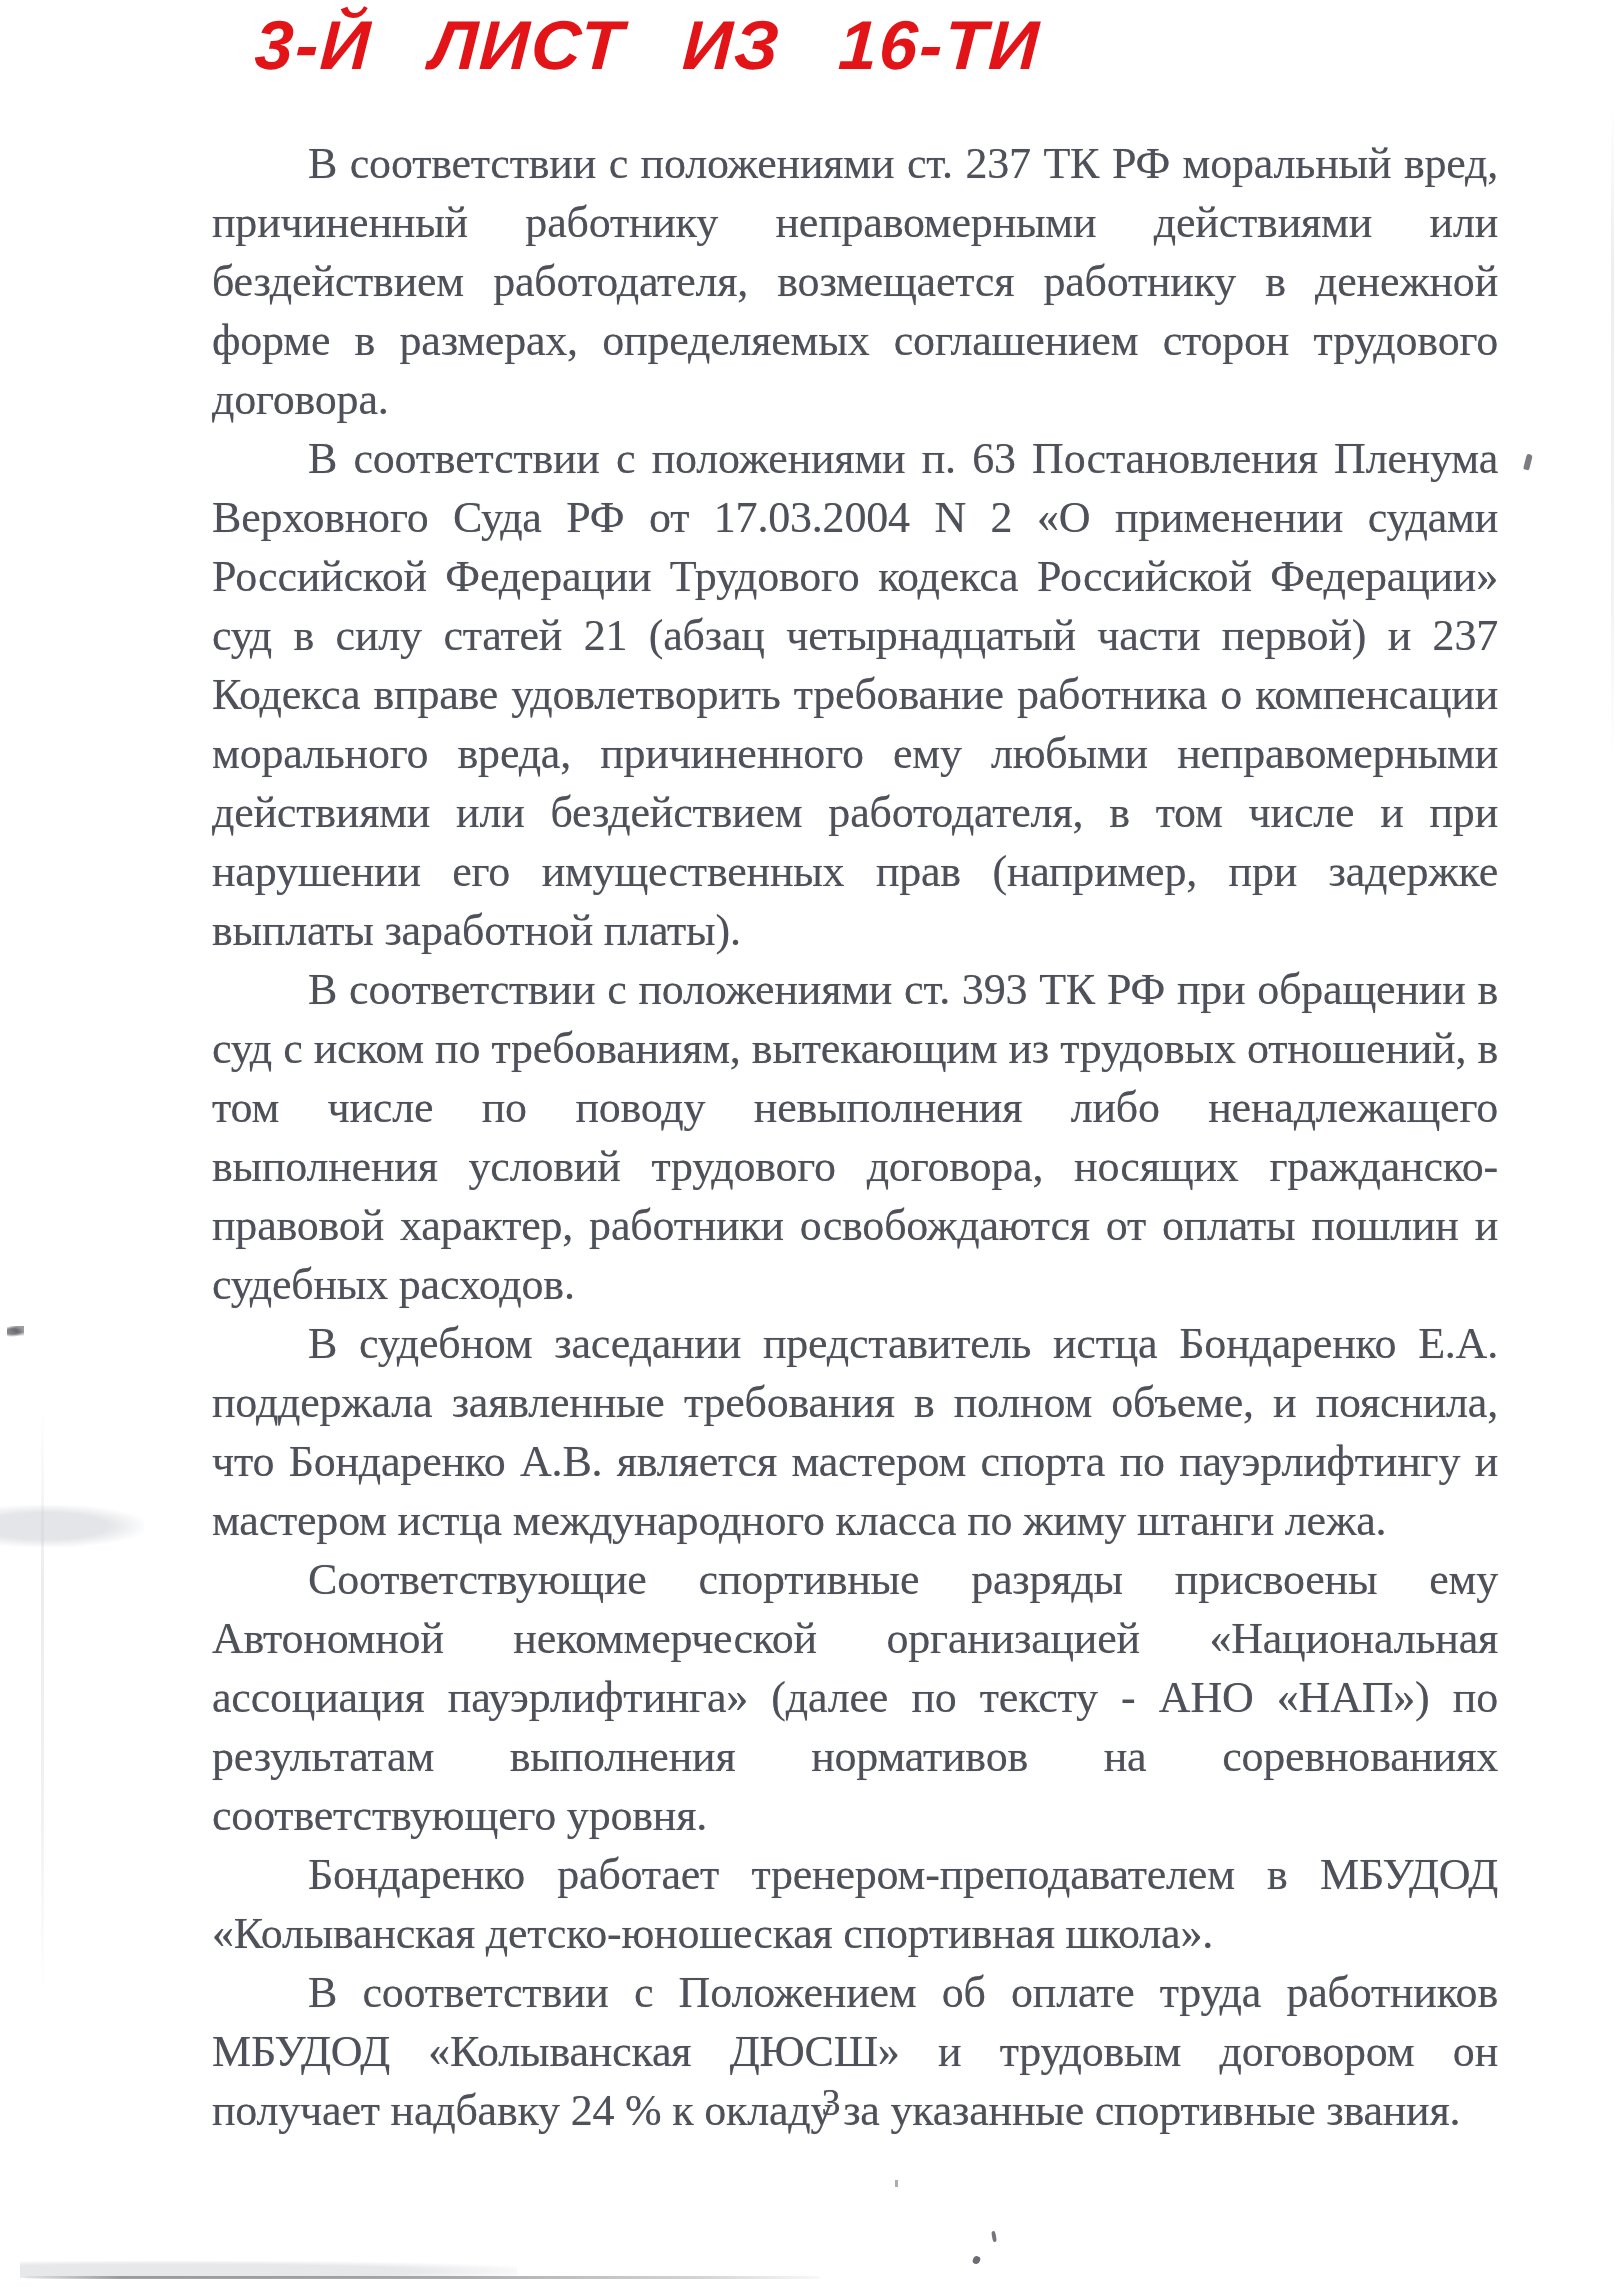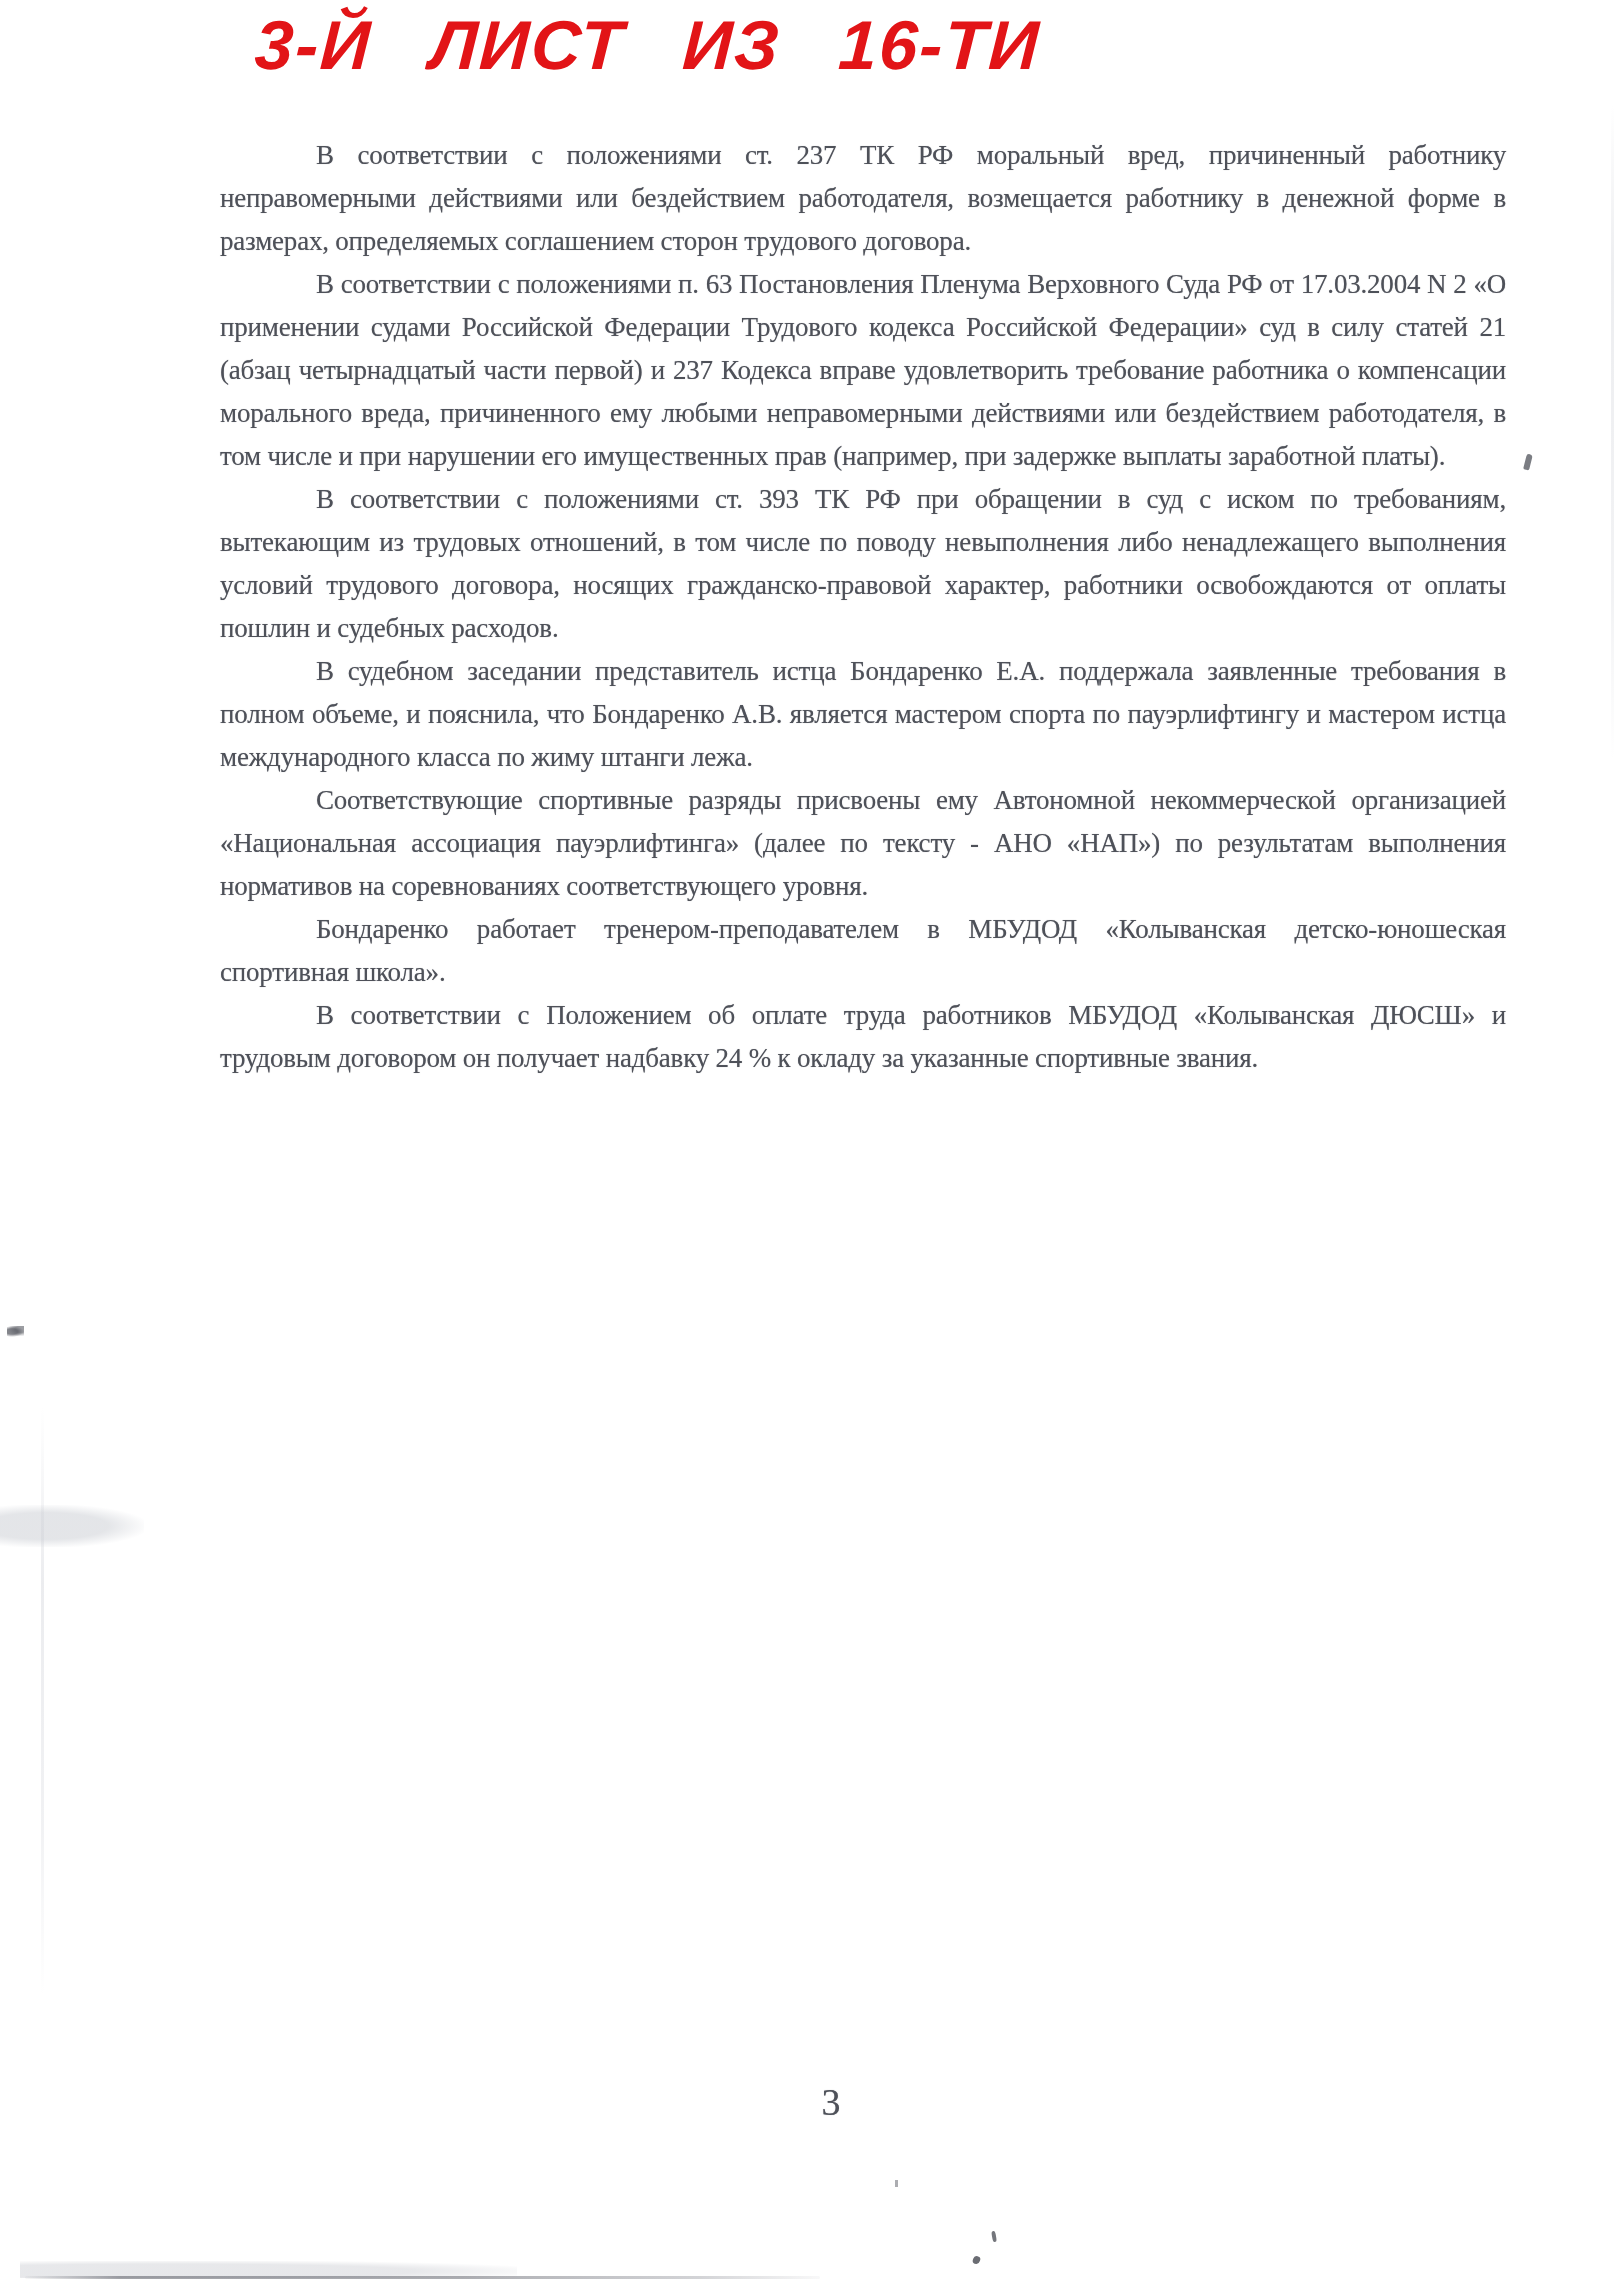--- a/index.html
+++ b/index.html
@@ -25,24 +25,24 @@
     line-height: 1.0;
     letter-spacing: 2px;
     word-spacing: 37px;
     color: var(--stamp-red, #e21417);
     transform: skewX(-3deg);
     white-space: nowrap;
   }
   
   .doc-body {
     position: absolute;
-    left: 220px; top: 134px;
+    left: 212px; top: 134px;
     width: 1286px;
-    font-size: 27px;
-    line-height: 43px;
+    font-size: 44px;
+    line-height: 59px;
     text-align: justify;
     color: var(--ink, #4e5159);
     text-shadow: 0 0 0.8px rgba(78, 81, 89, 0.55);
     letter-spacing: -0.2px;
   }
   .doc-body p { margin: 0; text-indent: 96px; }
   .page-number {
     position: absolute;
     left: 0; top: 2080px;
     width: 1623px;

